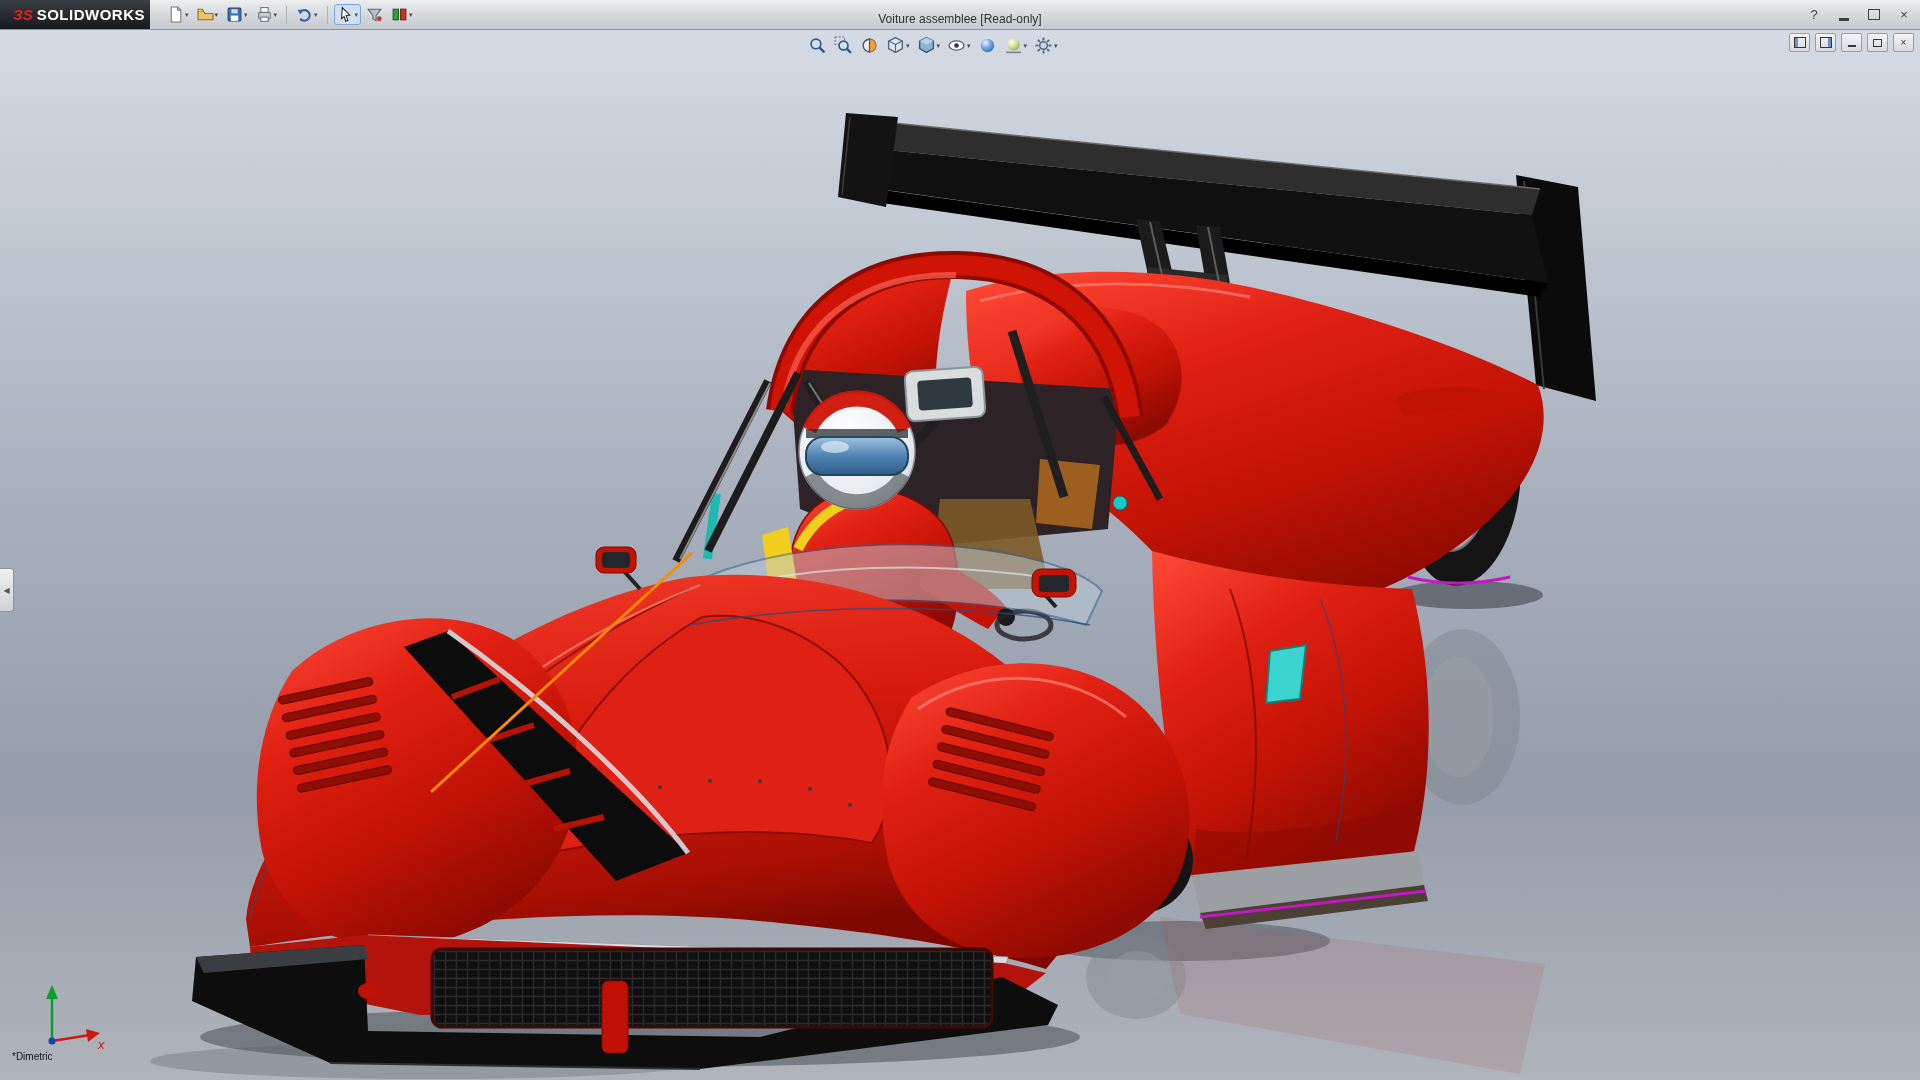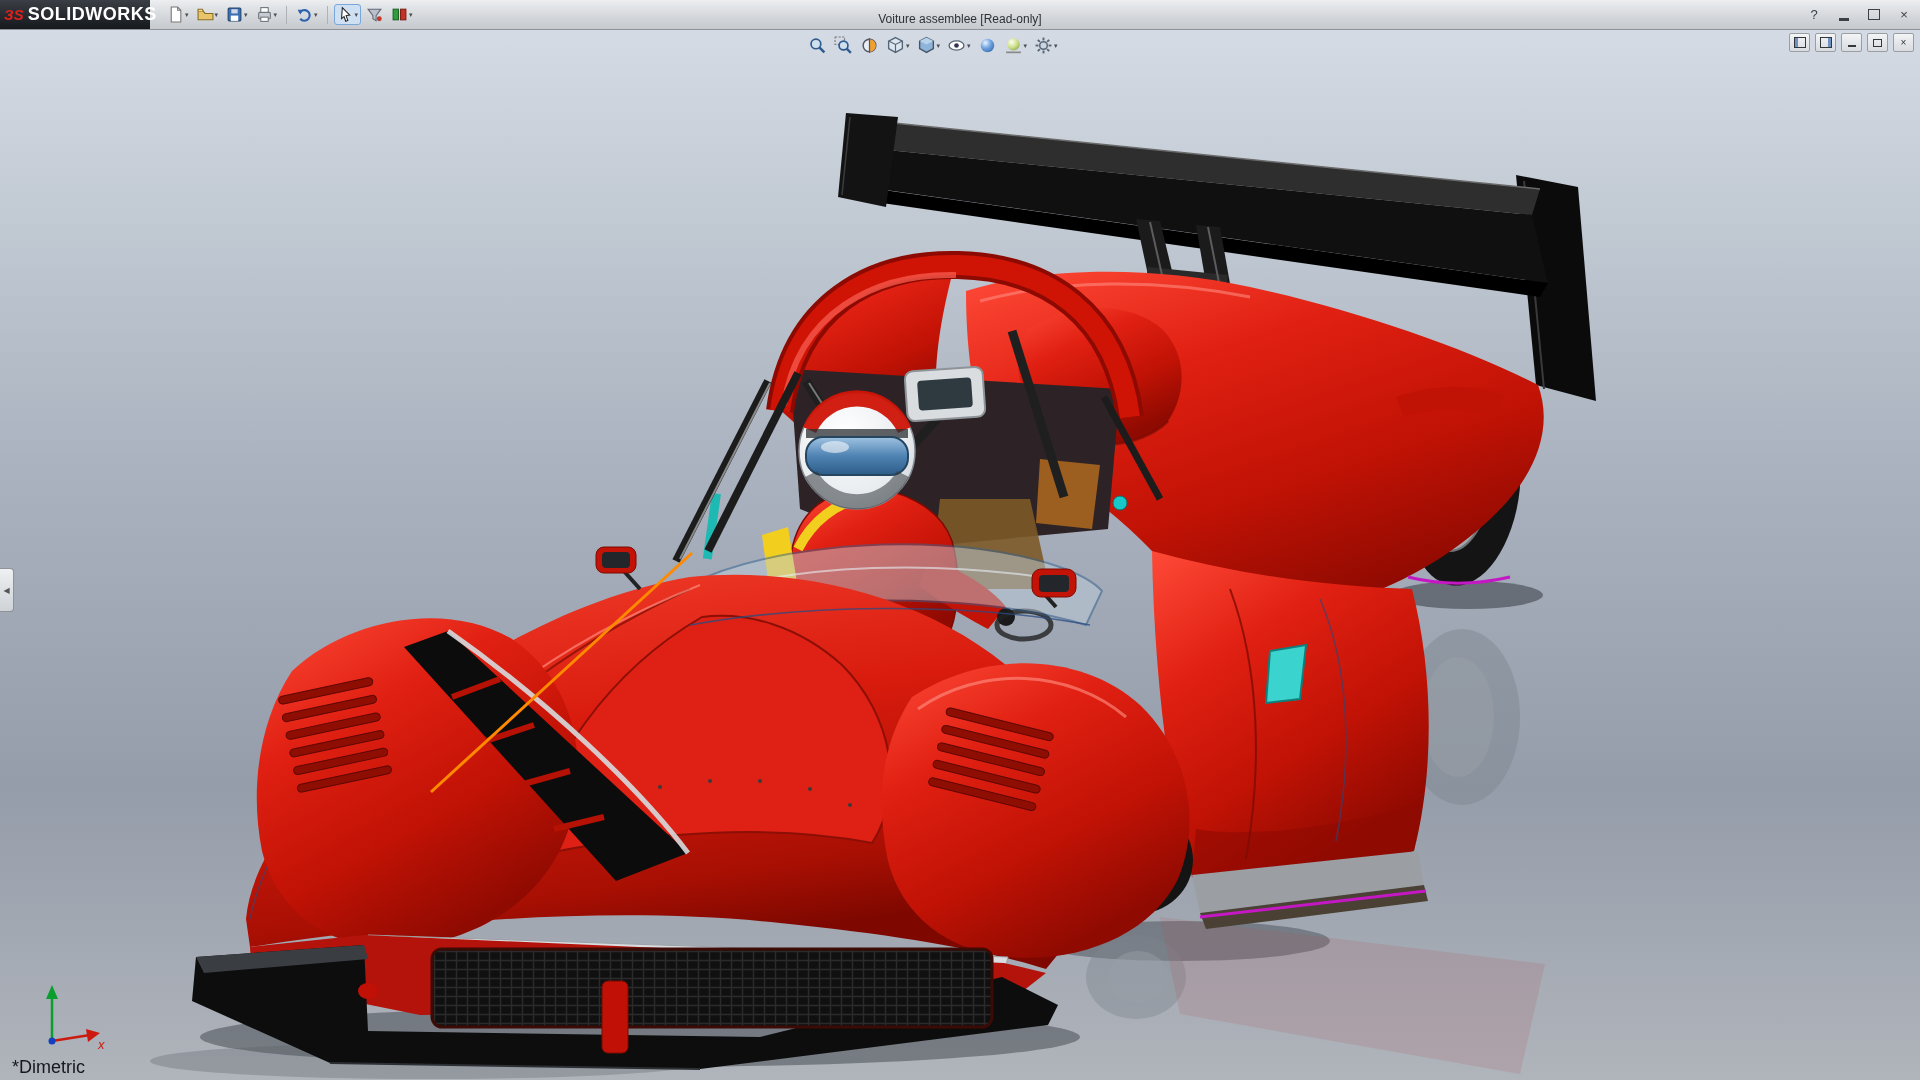--- a/index.html
+++ b/index.html
@@ -2,23 +2,23 @@
 <html><head>
 <meta charset="utf-8">
 <style>
   html,body{margin:0;padding:0;width:1920px;height:1080px;overflow:hidden;
     font-family:"Liberation Sans","DejaVu Sans",sans-serif;background:#9aa3ae;}
   
   #titlebar{position:absolute;left:0;top:0;width:1920px;height:29px;
     background:linear-gradient(#eceef0,#d3d6da 60%,#c6c9cd);border-bottom:1px solid #8f9296;
     display:flex;align-items:center;z-index:30;}
   #brand{height:29px;width:150px;background:linear-gradient(#3a3f45,#15181c);
-    display:flex;align-items:center;gap:4px;padding-left:4px;box-sizing:border-box;}
+    display:flex;align-items:center;gap:4px;padding-left:13px;box-sizing:border-box;}
   #brand .mark{color:#e2211c;font-weight:bold;font-style:italic;font-size:15px;}
-  #brand .name{color:#fff;font-weight:bold;font-size:18px;letter-spacing:.5px;}
+  #brand .name{color:#fff;font-weight:bold;font-size:15px;letter-spacing:.5px;}
   #main-toolbar{display:flex;align-items:center;gap:2px;padding-left:14px;}
   .tb-btn{display:flex;align-items:center;gap:1px;padding:2px 3px;border-radius:3px;}
   .tb-btn.pressed{background:#cfe0f2;border:1px solid #7aa7d9;padding:1px 2px;}
   .caret{font-size:7px;color:#4a4e53;line-height:1;}
   .tb-sep{width:1px;height:18px;background:#aeb2b6;margin:0 4px;}
   #win-title{position:absolute;left:50%;top:0;transform:translateX(-50%);height:38px;
     display:flex;align-items:center;font-size:12px;color:#2e3236;}
   #win-controls{position:absolute;right:4px;top:0;height:29px;display:flex;align-items:center;gap:6px;}
   .wc-btn{width:24px;height:20px;display:flex;align-items:center;justify-content:center;
     font-size:13px;color:#3c4044;border-radius:3px;}
@@ -38,21 +38,21 @@
   .dc-glyph-min{width:8px;height:2px;background:#33373b;margin-top:7px;}
   .dc-glyph-restore{width:7px;height:6px;border:1.2px solid #33373b;}
   .dc-panel{width:10px;height:9px;border:1.2px solid #33373b;display:flex;}
   .dc-panel span{width:3px;height:100%;background:#6f90c0;display:block;}
   
   #panel-tab{position:absolute;left:0;top:539px;width:13px;height:42px;
     background:linear-gradient(#eef0f2,#cfd3d7);border:1px solid #8f9296;border-left:none;
     border-radius:0 4px 4px 0;display:flex;align-items:center;justify-content:center;
     font-size:8px;color:#555;z-index:20;}
   
-  #orientation{position:absolute;left:12px;bottom:2px;font-size:18px;color:#15181c;z-index:20;}
+  #orientation{position:absolute;left:12px;bottom:18px;font-size:10px;color:#15181c;z-index:20;}
 </style>
 </head>
 <body>
 
 <div id="titlebar">
   <div id="brand">
     <span class="mark">ЗS</span>
     <span class="name">SOLIDWORKS</span>
   </div>
 

